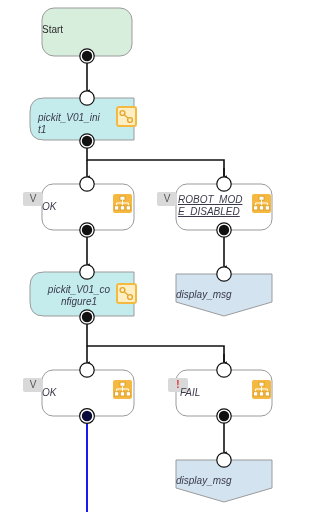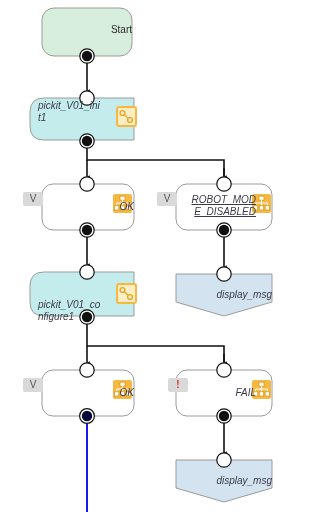--- a/index.html
+++ b/index.html
@@ -18,21 +18,21 @@
     position: absolute;
     left: 0; top: 0;
     width: 286px;
     height: 512px;
   }
   .node-label {
     position: absolute;
     font-style: italic;
     font-size: 10px;
     color: #3a3a4a;
-    text-align: right;
+    text-align: left;
     line-height: 12px;
     pointer-events: none;
     white-space: pre-line;
   }
   .node-label.plain { font-style: normal; color: #2b2b2b; }
   .badge {
     position: absolute;
     background: #d9d9d9;
     border-radius: 2px;
     width: 20px;
@@ -218,30 +218,30 @@
 <div class="badge" style="left:23px; top:192px;">V</div>
 
 <div class="badge" style="left:157px; top:192px;">V</div>
 
 <div class="badge" style="left:23px; top:378px;">V</div>
 
 <div class="badge alert" style="left:168px; top:378px;">!</div>
 
 <div class="node-label plain" style="left:42px; top:24px; width:90px;">Start</div>
 
-<div class="node-label" style="left:38px; top:100px; width:82px; text-align:left;">pickit_V01_ini
+<div class="node-label" style="left:38px; top:112px; width:82px; text-align:left;">pickit_V01_ini
 t1</div>
 
 <div class="node-label" style="left:42px; top:201px; width:92px;">OK</div>
 
 <div class="node-label" style="left:178px; top:194px; width:78px;text-decoration:underline;">ROBOT_MOD
 E_DISABLED</div>
 
-<div class="node-label" style="left:38px; top:299px; width:82px; text-align:left;">pickit_V01_co
+<div class="node-label" style="left:38px; top:284px; width:82px; text-align:center;">pickit_V01_co
 nfigure1</div>
 
 <div class="node-label" style="left:176px; top:289px; width:96px;">display_msg</div>
 
 <div class="node-label" style="left:42px; top:387px; width:92px;">OK</div>
 
-<div class="node-label" style="left:160px; top:387px; width:96px;">FAIL</div>
+<div class="node-label" style="left:180px; top:387px; width:96px;">FAIL</div>
 
 <div class="node-label" style="left:176px; top:475px; width:96px;">display_msg</div>
 
 </body></html>

